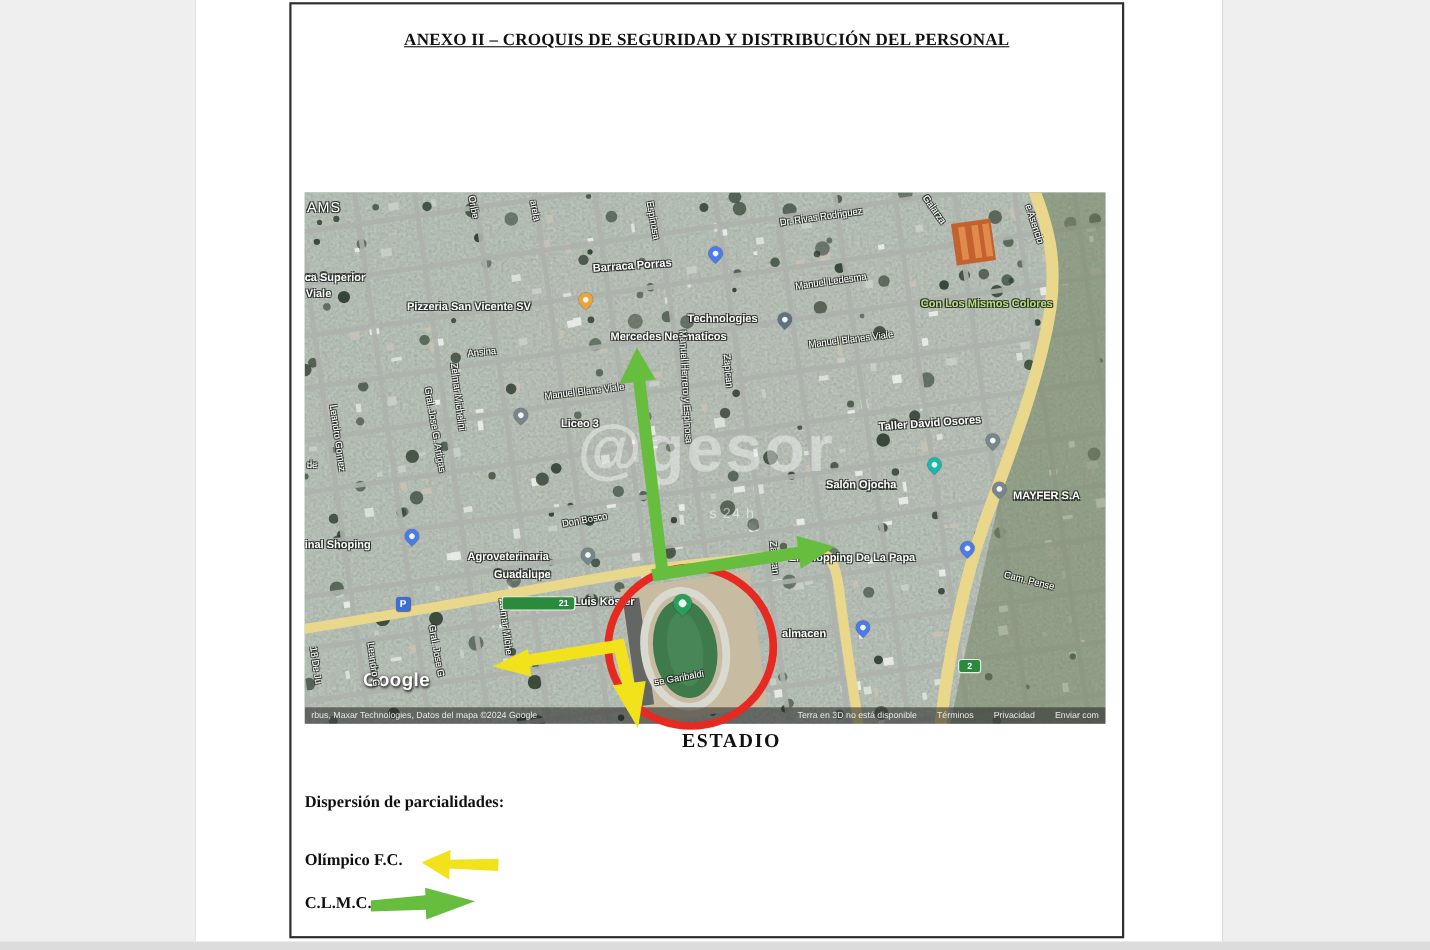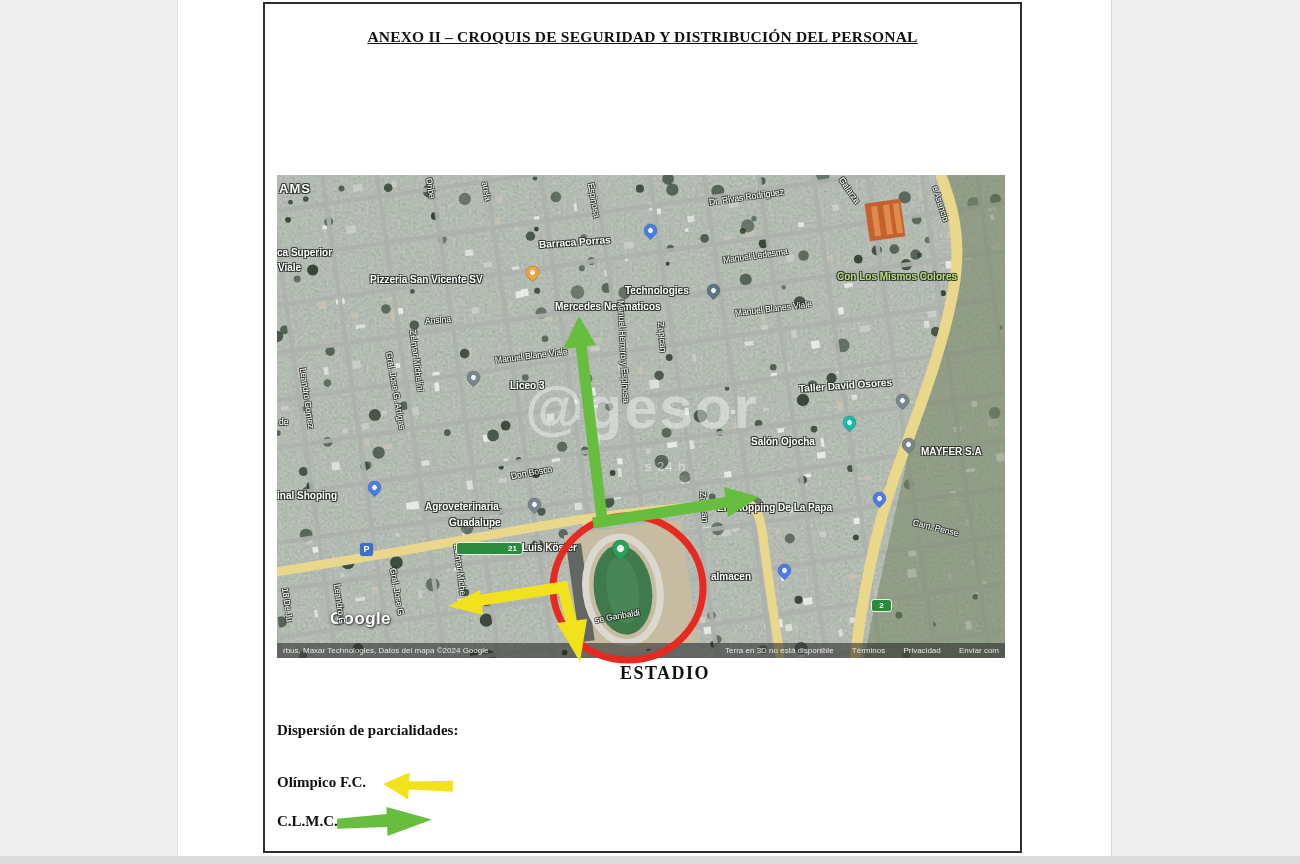--- a/index.html
+++ b/index.html
@@ -8,21 +8,21 @@
   .doc-page{position:absolute;left:177px;top:0;width:933px;height:856px;background:#ffffff;border-left:1px solid #e2e2e2;border-right:1px solid #d8d8d8;}
   .bottom-strip{position:absolute;left:0;top:856px;width:1300px;height:8px;background:#dcdcdc;}
   .frame{position:absolute;left:263px;top:2px;width:759px;height:851px;border:2px solid #2e2e2e;box-sizing:border-box;background:transparent;}
   .doc-title{position:absolute;left:263px;top:28px;width:759px;text-align:center;font-size:15.5px;font-weight:bold;color:#111;letter-spacing:.2px;text-decoration:underline;font-family:"Liberation Serif",serif;}
   
   .map{position:absolute;left:277px;top:175px;width:728px;height:483px;overflow:hidden;background:#929a92;}
   .map svg{position:absolute;left:0;top:0;}
   .lbl{position:absolute;white-space:nowrap;color:#fff;font-family:"Liberation Sans",sans-serif;font-size:8.5px;transform-origin:0 50%;
        text-shadow:-1px -1px 0 rgba(38,42,38,.85),1px -1px 0 rgba(38,42,38,.85),-1px 1px 0 rgba(38,42,38,.85),1px 1px 0 rgba(38,42,38,.85);}
   .lbl.place{font-size:10px;font-weight:600;}
-  .lbl.big{font-size:13px;font-weight:bold;letter-spacing:1px;}
+  .lbl.big{font-size:13px;font-weight:normal;letter-spacing:1px;}
   .lbl.green{font-size:10px;font-weight:600;color:#b9e076;}
   .lbl.logo{font-size:17px;font-weight:600;letter-spacing:.4px;text-shadow:0 0 3px rgba(30,30,30,.7),1px 1px 2px rgba(30,30,30,.8);}
   .pin{position:absolute;width:13px;height:13px;border-radius:50% 50% 50% 0;transform:rotate(-45deg);box-shadow:0 0 1px rgba(0,0,0,.6);}
   .pin::after{content:"";position:absolute;left:4px;top:4px;width:5px;height:5px;border-radius:50%;background:rgba(255,255,255,.92);}
   .pin.bigpin{width:17px;height:17px;}
   .pin.bigpin::after{left:5px;top:5px;width:7px;height:7px;}
   .parking{position:absolute;width:13px;height:13px;border-radius:3px;color:#fff;font:bold 9px/13px "Liberation Sans",sans-serif;text-align:center;box-shadow:0 0 1px rgba(0,0,0,.5);}
   .shield{position:absolute;height:11px;min-width:15px;padding:0 2px;border-radius:3px;background:#2c8a3e;border:1px solid #e8f2e0;color:#fff;font:bold 8px/11px "Liberation Sans",sans-serif;text-align:center;}
   .watermark{position:absolute;left:248px;top:198px;font-family:"Liberation Sans",sans-serif;font-weight:bold;font-size:60px;color:rgba(255,255,255,.40);letter-spacing:2px;pointer-events:none;}
   .watermark-sub{position:absolute;left:368px;top:284px;font-family:"Liberation Sans",sans-serif;font-size:13px;color:rgba(255,255,255,.55);letter-spacing:1px;pointer-events:none;}

